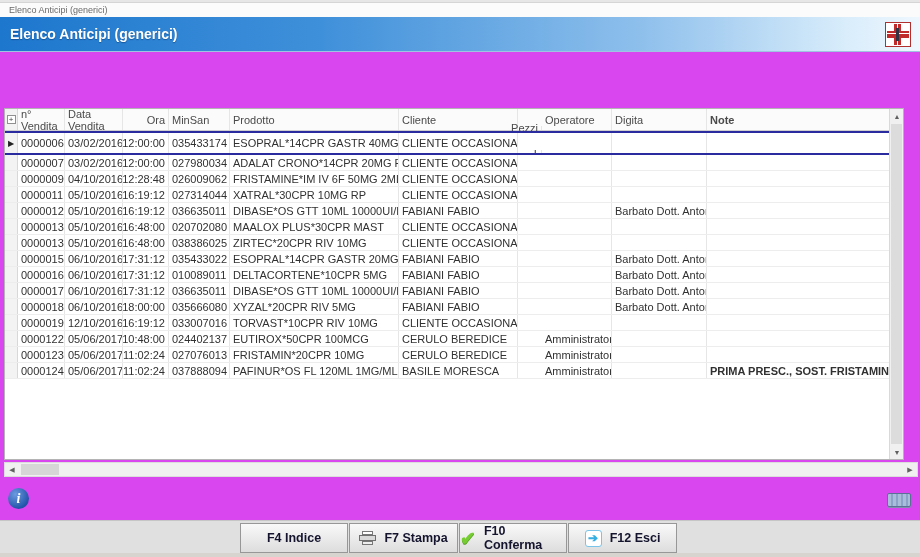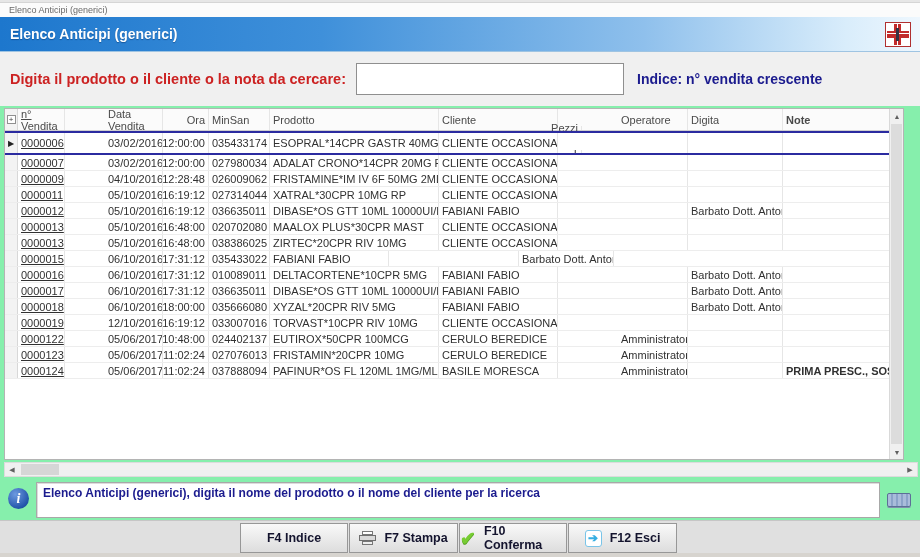--- a/index.html
+++ b/index.html
@@ -1,18 +1,18 @@
 <!DOCTYPE html>
 <html><head>
 <meta charset="utf-8">
 <style>
   * { margin:0; padding:0; box-sizing:border-box; }
   html,body { width:920px; height:557px; overflow:hidden; background:#e4e4e4;
               font-family:"Liberation Sans", sans-serif; }
-  .window { position:absolute; left:0; top:0; width:920px; height:557px; background:#86efac;border-radius:10px; }
+  .window { position:absolute; left:0; top:0; width:920px; height:557px; background:#d946ef;border-radius:10px; }
 
   
   .top-edge { position:absolute; left:0; top:0; width:920px; height:3px; background:#e6e6e6; border-bottom:1px solid #d5d5d5; }
   .titlebar { position:absolute; left:0; top:3px; width:920px; height:14px; background:#fbfbfb; }
   .titlebar span { position:absolute; left:9px; top:2px; font-size:9px; color:#6a6a6a; }
 
   
   .bluebar { position:absolute; left:0; top:17px; width:920px; height:35px;
              background:linear-gradient(90deg,#1d77cd 0%,#3f90da 35%,#8fc0ec 70%,#d9edfb 92%,#eef7fe 100%);
              border-bottom:1px solid #9fc4e2; }
@@ -37,23 +37,23 @@
   .grid { position:absolute; left:4px; top:108px; width:900px; height:352px; background:#fff;
           border:1px solid #b4b4b4; display:flex; flex-direction:column; }
   .grid-inner { position:absolute; left:0; top:0; right:14px; bottom:0; display:flex; flex-direction:column; overflow:hidden; }
   .thead { display:flex; height:22px; background:#fbfbfb; border-bottom:1px solid #cfcfcf; color:#4a4a4a; font-size:11px; }
   .thead .cell { display:flex; align-items:center; }
   .trow { display:flex; height:16px; border-bottom:1px solid #ededed; color:#313131; font-size:11px; background:#fff; }
   .trow .cell { display:flex; align-items:center; white-space:nowrap; overflow:hidden; }
   .cell { border-right:1px solid #e6e6e6; padding:0 3px; flex-shrink:0; }
   .gutter { width:13px; background:#f3f3f3; border-right:1px solid #d8d8d8; padding:0; justify-content:center;
             font-size:8px; color:#222; }
-  .c-nv{width:47px;text-decoration:underline;} .c-dv{width:58px;margin-left:40px;} .c-ora{width:46px; justify-content:flex-end;}
+  .c-nv{width:47px;} .c-dv{width:58px;} .c-ora{width:46px; justify-content:flex-end;}
   .c-ms{width:61px;} .c-pr{width:169px;} .c-cl{width:119px;}
-  .c-pz{width:24px; justify-content:flex-end;margin-top:17px;} .c-op{width:70px;margin-left:36px;} .c-md{width:95px;}
+  .c-pz{width:24px; justify-content:flex-end;margin-top:17px;} .c-op{width:70px;} .c-md{width:95px;}
   .c-nt{flex:1 1 auto; border-right:none;font-weight:bold;}
   .trow.selected { border-top:2px solid #2b2ba0; border-bottom:2px solid #2b2ba0; height:24px; }
   .expand-box { width:9px; height:9px; border:1px solid #909090; background:#fff; font-size:8px; line-height:7px;
                 text-align:center; color:#444; }
 
   
   .vscroll { position:absolute; right:0; top:0; bottom:0; width:14px; background:#f0f0f0; border-left:1px solid #d9d9d9; }
   .vscroll .arr { position:absolute; left:0; width:14px; height:14px; color:#5f5f5f; font-size:7px;
                   display:flex; align-items:center; justify-content:center; }
   .vscroll .up { top:0; } .vscroll .down { bottom:0; }
@@ -112,25 +112,20 @@
     <span class="htitle">Elenco Anticipi (generici)</span>
     <div class="ph-icon">
       <div class="bar-h"></div>
         <div class="bar-v"></div>
       <div class="gap-h"></div>
         <div class="gap-v"></div>
         <div class="core"></div>
     </div>
   </div>
 
-  <div class="search-row">
-    <span class="search-label">Digita il prodotto o il cliente o la nota da cercare:</span>
-    <input class="search-input" type="text" value="" style="">
-    <span class="index-label">Indice: n° vendita crescente</span>
-  </div>
 
   <div class="grid">
     <div class="grid-inner">
       <div class="thead" id="thead">
           <div class="cell gutter">
             <span class="expand-box">+</span>
           </div>
           <div class="cell c-nv">n° Vendita</div>
           <div class="cell c-dv">Data Vendita</div>
           <div class="cell c-ora">Ora</div>
@@ -233,20 +228,21 @@
             <div class="cell c-op"></div>
             <div class="cell c-md"></div>
             <div class="cell c-nt"></div>
           </div>
           <div class="trow">
             <div class="cell gutter"></div>
             <div class="cell c-nv">0000015</div>
             <div class="cell c-dv">06/10/2016</div>
             <div class="cell c-ora">17:31:12</div>
             <div class="cell c-ms">035433022</div>
+            <div class="cell c-pr">ESOPRAL*14CPR GASTR 20MG</div>
             <div class="cell c-cl">FABIANI FABIO</div>
             <div class="cell c-pz">1</div>
             <div class="cell c-op"></div>
             <div class="cell c-md">Barbato Dott. Antonio</div>
             <div class="cell c-nt"></div>
           </div>
           <div class="trow">
             <div class="cell gutter"></div>
             <div class="cell c-nv">0000016</div>
             <div class="cell c-dv">06/10/2016</div>
@@ -347,23 +343,20 @@
   </div>
 
   <div class="hscroll">
     <div class="arr left">◀</div>
     <div class="thumb"></div>
     <div class="arr right">▶</div>
   </div>
 
   <div class="infobar">
     <div class="info-icon">i</div>
-    <div class="info-box">
-      <span>Elenco Anticipi (generici), digita il nome del prodotto o il nome del cliente per la ricerca</span>
-    </div>
     <div class="kbd-icon"></div>
   </div>
 
   <div class="btnbar">
     <div class="fbtn b1">
       <span>F4 Indice</span>
     </div>
     <div class="fbtn b2">
       <span class="printer-icon">
         <span class="paper"></span>

